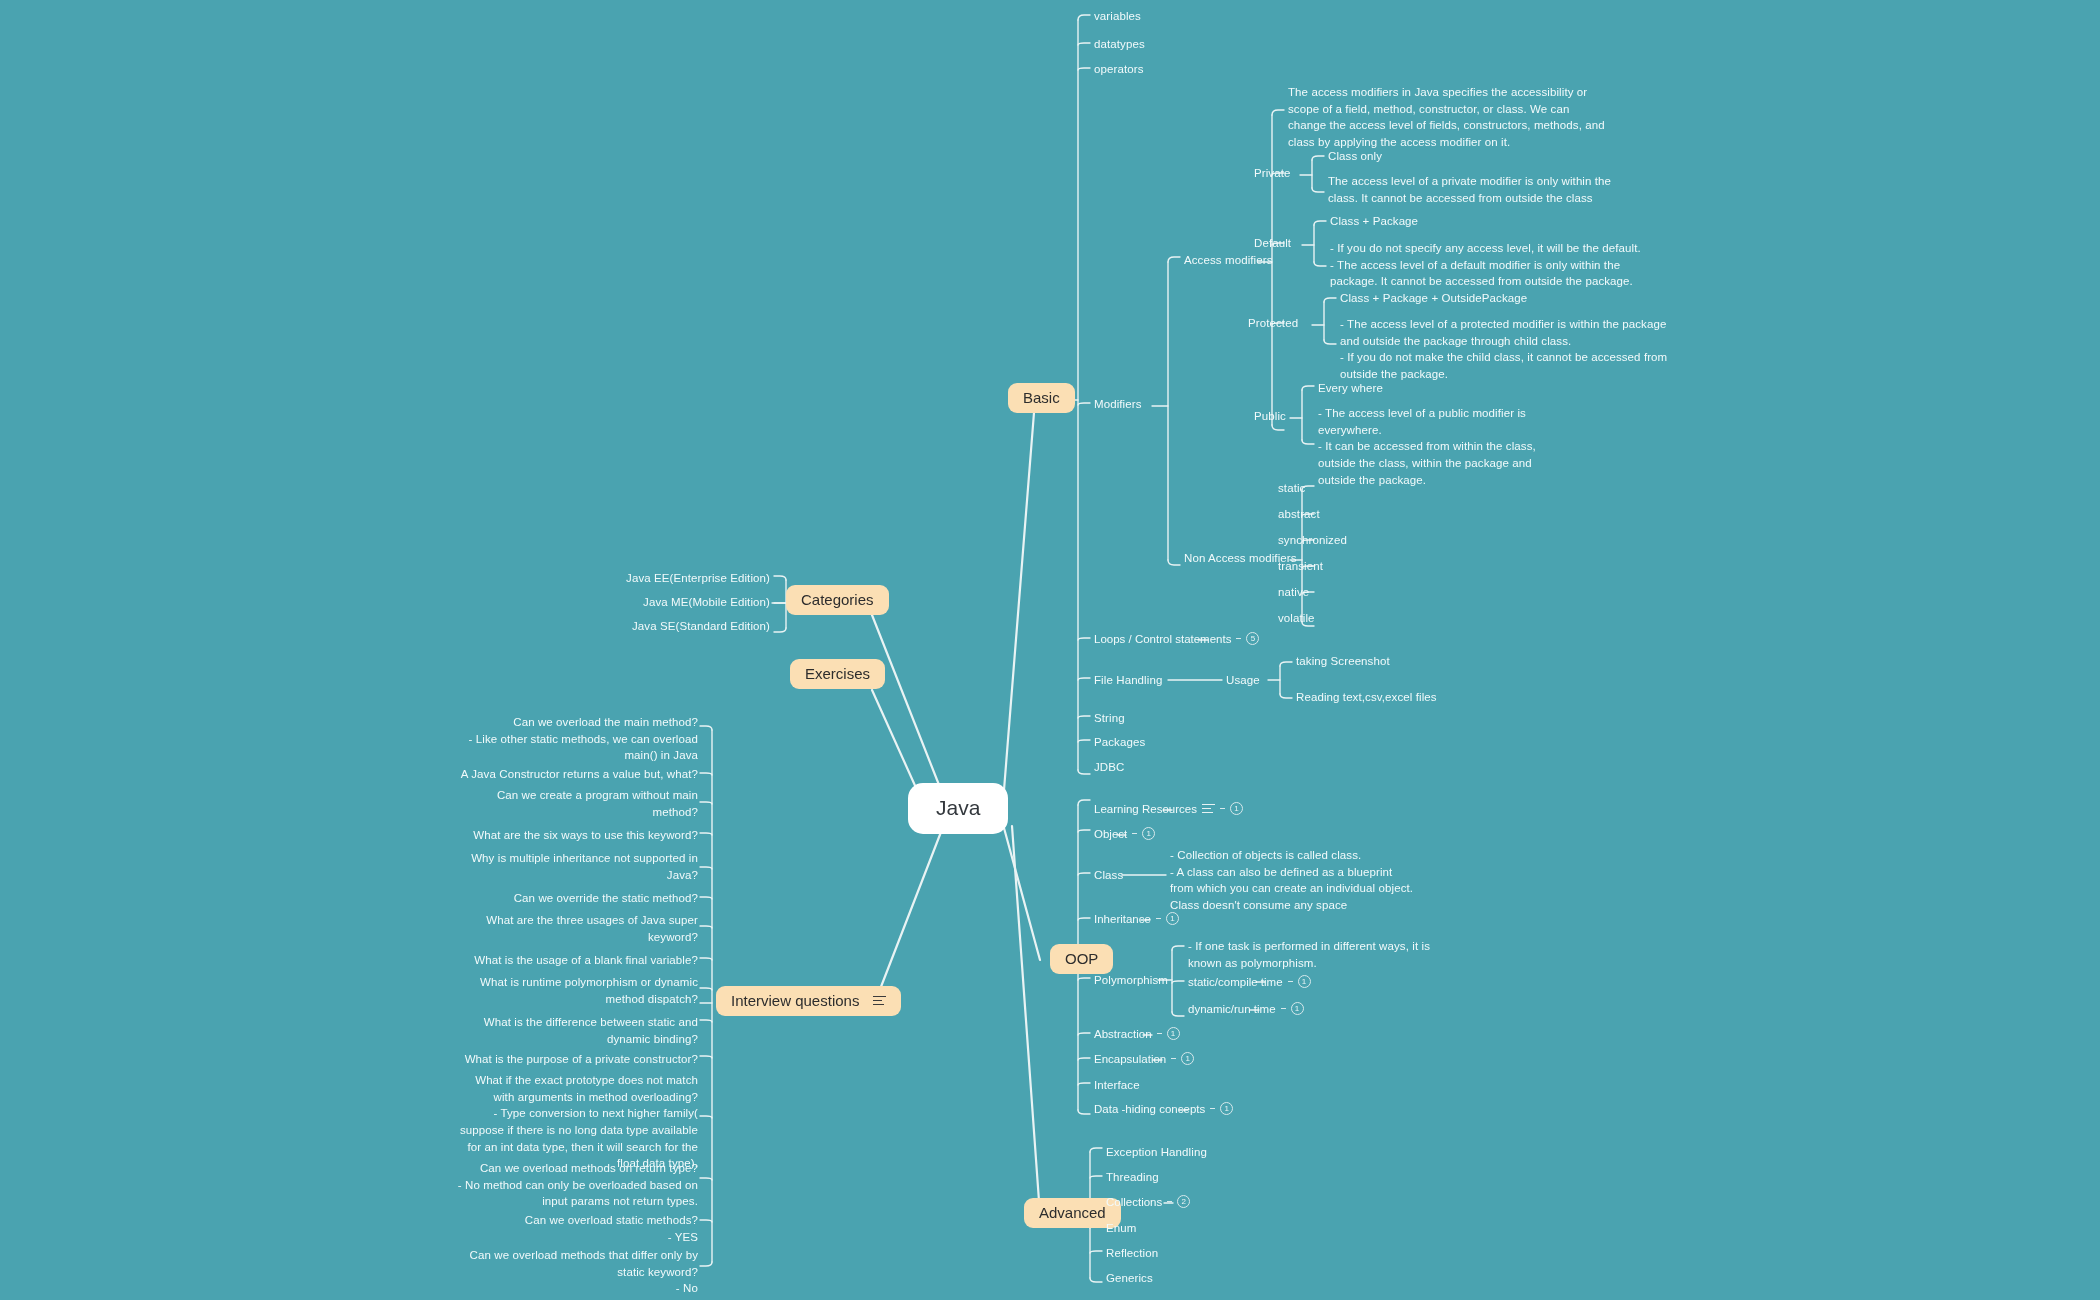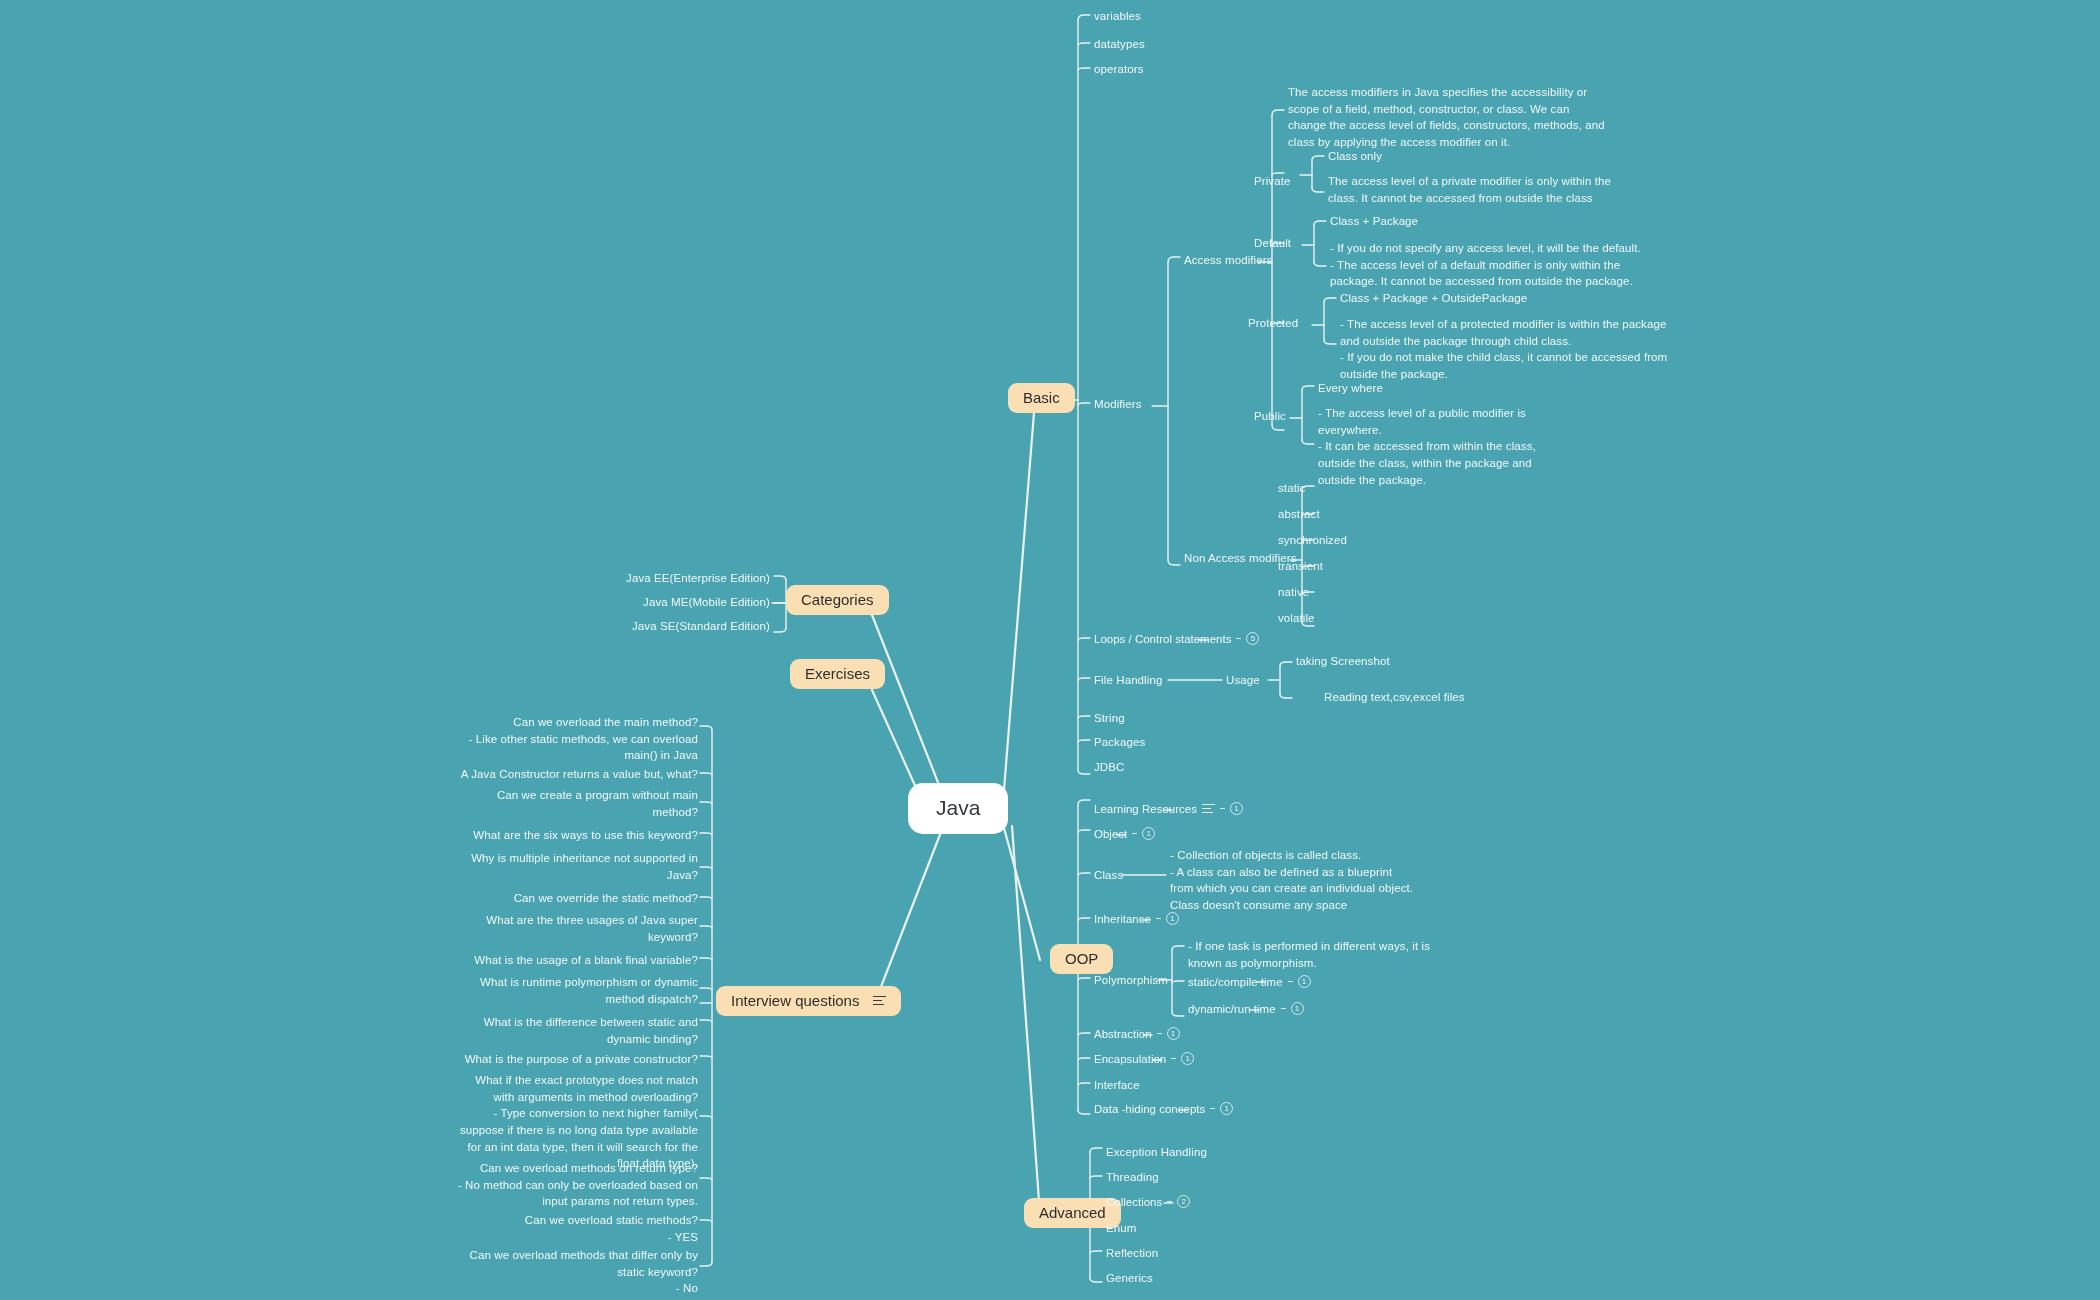--- a/index.html
+++ b/index.html
@@ -302,21 +302,21 @@
 
   <div class="node l" style="left:1094px; top:396px;">Modifiers</div>
 
   <div class="node l" style="left:1184px; top:252px;">Access modifiers</div>
 
   <div class="node l" style="left:1288px; top:84px; width:360px;">The access modifiers in Java specifies the accessibility or
 scope of a field, method, constructor, or class. We can
 change the access level of fields, constructors, methods, and
 class by applying the access modifier on it.</div>
 
-  <div class="node l" style="left:1254px; top:173px;">Private</div>
+  <div class="node l" style="left:1254px; top:165px;">Private</div>
   <div class="node l" style="left:1328px; top:148px;">Class only</div>
   <div class="node l" style="left:1328px; top:173px; width:300px;">The access level of a private modifier is only within the
 class. It cannot be accessed from outside the class</div>
 
   <div class="node l" style="left:1254px; top:235px;">Default</div>
   <div class="node l" style="left:1330px; top:213px;">Class + Package</div>
   <div class="node l" style="left:1330px; top:240px; width:340px;">- If you do not specify any access level, it will be the default.
 - The access level of a default modifier is only within the
   package. It cannot be accessed from outside the package.</div>
 
@@ -348,21 +348,21 @@
     <span>Loops / Control statements</span>
     <span class="badge-wrap">
       <span class="badge-dash"></span>
       <span class="badge">5</span>
     </span>
   </div>
 
   <div class="node l" style="left:1094px; top:672px;">File Handling</div>
   <div class="node l" style="left:1226px; top:672px;">Usage</div>
   <div class="node l" style="left:1296px; top:653px;">taking Screenshot</div>
-  <div class="node l" style="left:1296px; top:689px;margin-left:28px;">Reading text,csv,excel files</div>
+  <div class="node l" style="left:1296px; top:689px;">Reading text,csv,excel files</div>
 
   <div class="node l" style="left:1094px; top:710px;">String</div>
   <div class="node l" style="left:1094px; top:734px;">Packages</div>
   <div class="node l" style="left:1094px; top:759px;">JDBC</div>
 
   <div class="node r" style="left:570px; top:570px; width:200px;">Java EE(Enterprise Edition)</div>
   <div class="node r" style="left:570px; top:594px; width:200px;">Java ME(Mobile Edition)</div>
   <div class="node r" style="left:570px; top:618px; width:200px;">Java SE(Standard Edition)</div>
 
   <div class="node r" style="left:440px; top:714px; width:258px;">Can we overload the main method?

